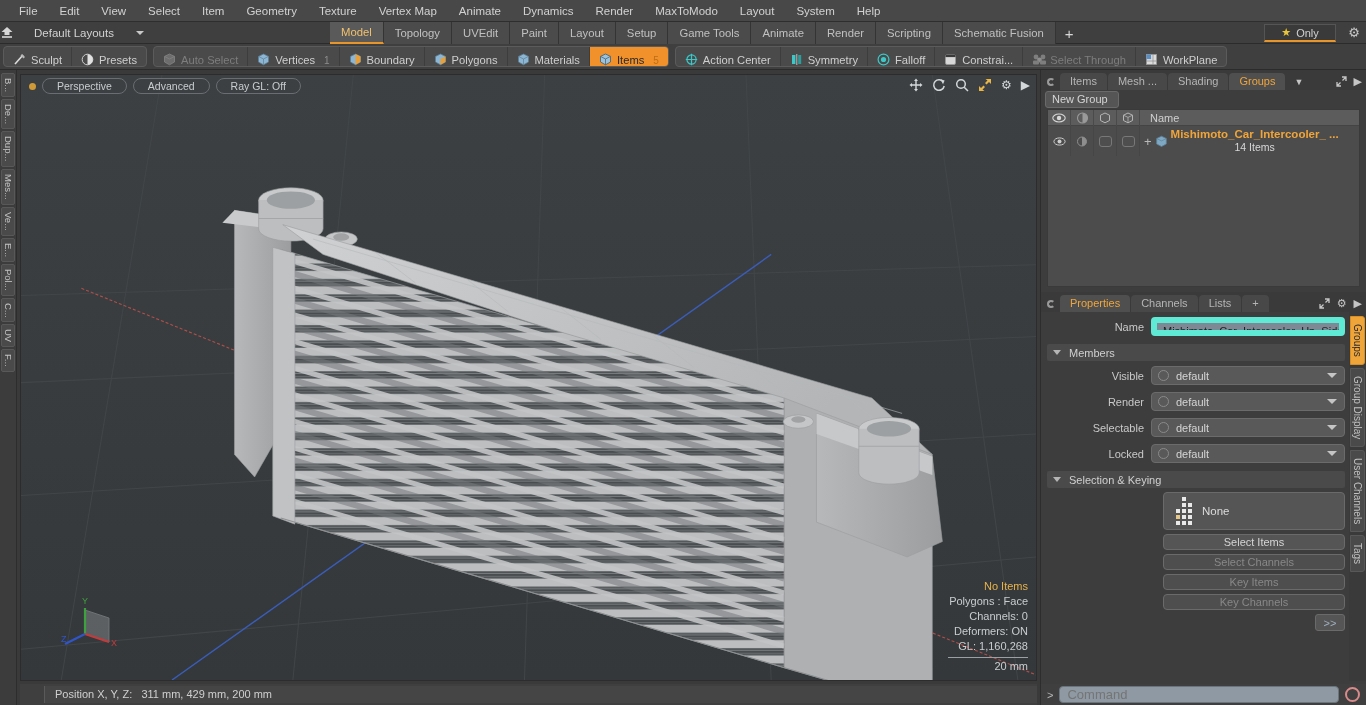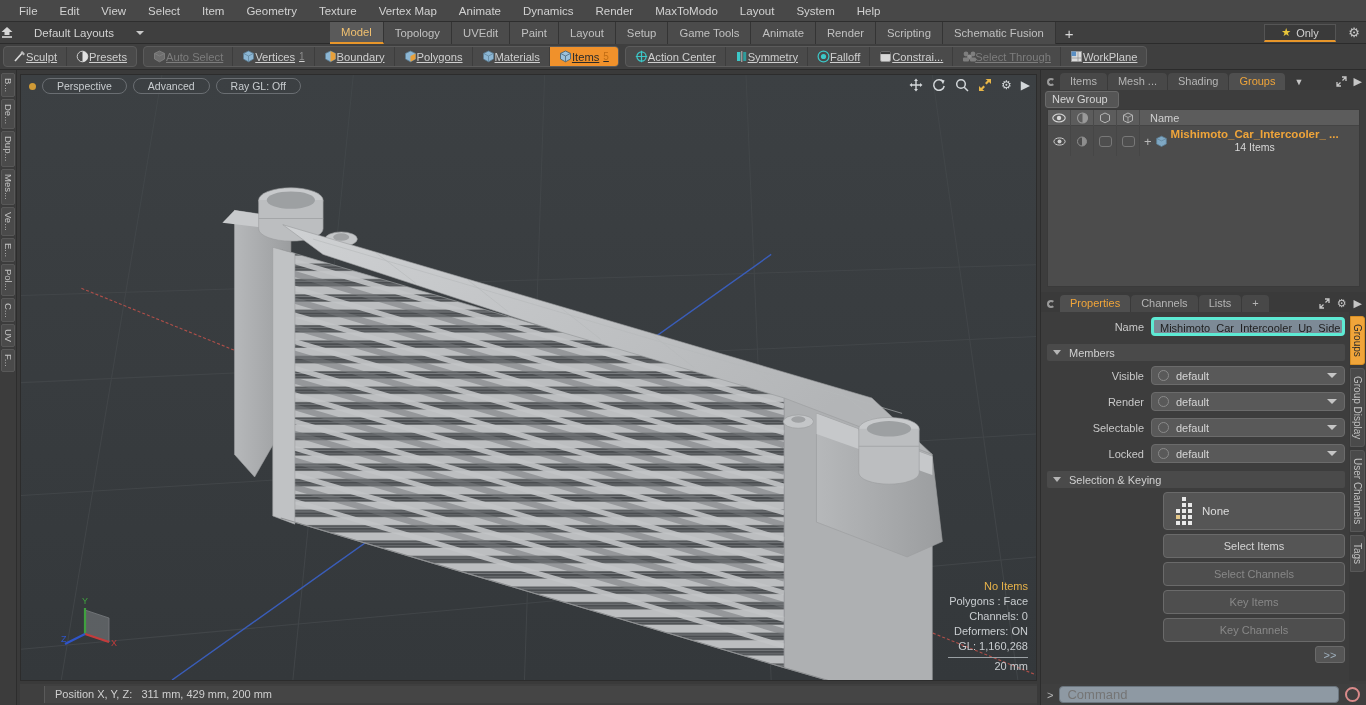--- a/index.html
+++ b/index.html
@@ -28,22 +28,22 @@
     border:1px solid #555; border-bottom:2px solid #e8962a; display:flex; align-items:center;
     justify-content:center; gap:5px; font-size:11px; color:#d0d0d0; }
   .star { color:#e8c53a; font-size:11px; }
   .gearr { position:absolute; right:6px; top:3px; color:#c6c6c6; font-size:13px; }
 
   
   .toolbar { height:26px; background:#3f3f3f; display:flex; align-items:center; gap:0;
     flex:0 0 26px; border-bottom:1px solid #2b2b2b; padding:0 3px; }
   .tgroup { display:flex; align-items:center; background:#4a4a4a; border:1px solid #5b5b5b;
     border-radius:4px; height:21px; margin-right:6px; overflow:hidden; }
-  .tbtn { display:flex; align-items:center; padding:0 9px; height:19px;
-    color:#cfcfcf; font-size:11.2px; white-space:nowrap; border-right:1px solid #3d3d3d;text-decoration:underline; }
+  .tbtn { display:flex; align-items:flex-end; gap:5px; padding:0 9px; height:19px;
+    color:#cfcfcf; font-size:11.2px; white-space:nowrap; border-right:1px solid #3d3d3d; }
   .tbtn:last-child { border-right:none; }
   .tbtn.dim { color:#7d7d7d; }
   .tbtn.on { background:#f0912b; color:#2a2a2a; }
   .tbtn.on .badge { color:#c06d14; }
   .badge { font-size:10px; color:#8d8d8d; margin-left:4px; }
   .ico { width:13px; height:13px; display:inline-block; flex:0 0 13px; }
 
   
   .main { flex:1 1 auto; display:flex; min-height:0; background:#3a3a3a; }
 
@@ -106,33 +106,33 @@
   .chkbox { width:13px;height:11px;border:1px solid #787878;border-radius:3px;background:#4e4e4e;}
   .treebody { flex:1; background:#4c4c4c; }
   .itemname { color:#f0a53a; font-size:11.5px; font-weight:bold; }
   .itemsub { color:#d8d8d8; font-size:10.5px; text-align:center; }
 
   
   .propwrap { flex:1 1 auto; display:flex; min-height:0; }
   .propmain { flex:1 1 auto; min-width:0; display:flex; flex-direction:column; }
   .prow { display:flex; align-items:center; height:23px; padding-right:4px; margin-top:3px; }
   .plabel { width:110px; text-align:right; padding-right:7px; font-size:11px; color:#c9c9c9; }
-  .pfield { flex:1; height:19px; background:#7d8a96; border:3px solid #5eead4; border-radius:4px;
+  .pfield { flex:1; height:19px; background:#7d8a96; border:6px solid #5eead4; border-radius:4px;
     font-size:11px; color:#1e1e1e; padding:0 6px; line-height:17px; overflow:hidden; white-space:nowrap;text-decoration:underline;}
   .pdrop { flex:1; height:19px; background:#595959; border:1px solid #6b6b6b; border-radius:4px;
     display:flex; align-items:center; font-size:11px; color:#d5d5d5; padding:0 6px; position:relative;}
   .miniO { width:11px;height:11px;border-radius:50%;border:1px solid #8a8a8a;margin-right:7px;flex:0 0 11px;}
   .dcaret { position:absolute; right:7px; width:0;height:0;border-left:5px solid transparent;
     border-right:5px solid transparent; border-top:5px solid #c5c5c5; }
   .section { height:17px; background:#4a4a4a; margin:6px 4px 0 6px; display:flex; align-items:center;
     padding-left:6px; font-size:11px; color:#d0d0d0; gap:8px; border-radius:2px;}
   .tri { width:0;height:0;border-left:4.5px solid transparent;border-right:4.5px solid transparent;
     border-top:5px solid #b5b5b5; }
   .btnrow { display:flex; justify-content:flex-end; padding-right:4px; margin-top:4px; }
-  .pbtn { width:182px; height:24px; background:#555; border:1px solid #6a6a6a; border-radius:4px;
+  .pbtn { width:182px; height:16px; background:#555; border:1px solid #6a6a6a; border-radius:4px;
     font-size:11px; color:#d5d5d5; display:flex; align-items:center; justify-content:center; }
   .pbtn.dim { color:#888; background:#4e4e4e; }
   .nonebox { width:182px; height:38px; background:#555; border:1px solid #6a6a6a; border-radius:4px;
     display:flex; align-items:center; gap:10px; padding-left:12px; font-size:11.5px; color:#dcdcdc;
     position:relative; }
   .dotgrid { display:grid; grid-template-columns:repeat(3,4px); grid-gap:2px; }
   .dotgrid i { width:4px;height:4px;background:#e9e9e9; display:block; }
   .dotgrid i.amber { background:#e6c98a; }
   .dotgrid i.off { background:transparent; }
   .ggbtn { width:30px;height:17px;background:#555;border:1px solid #6a6a6a;border-radius:3px;

